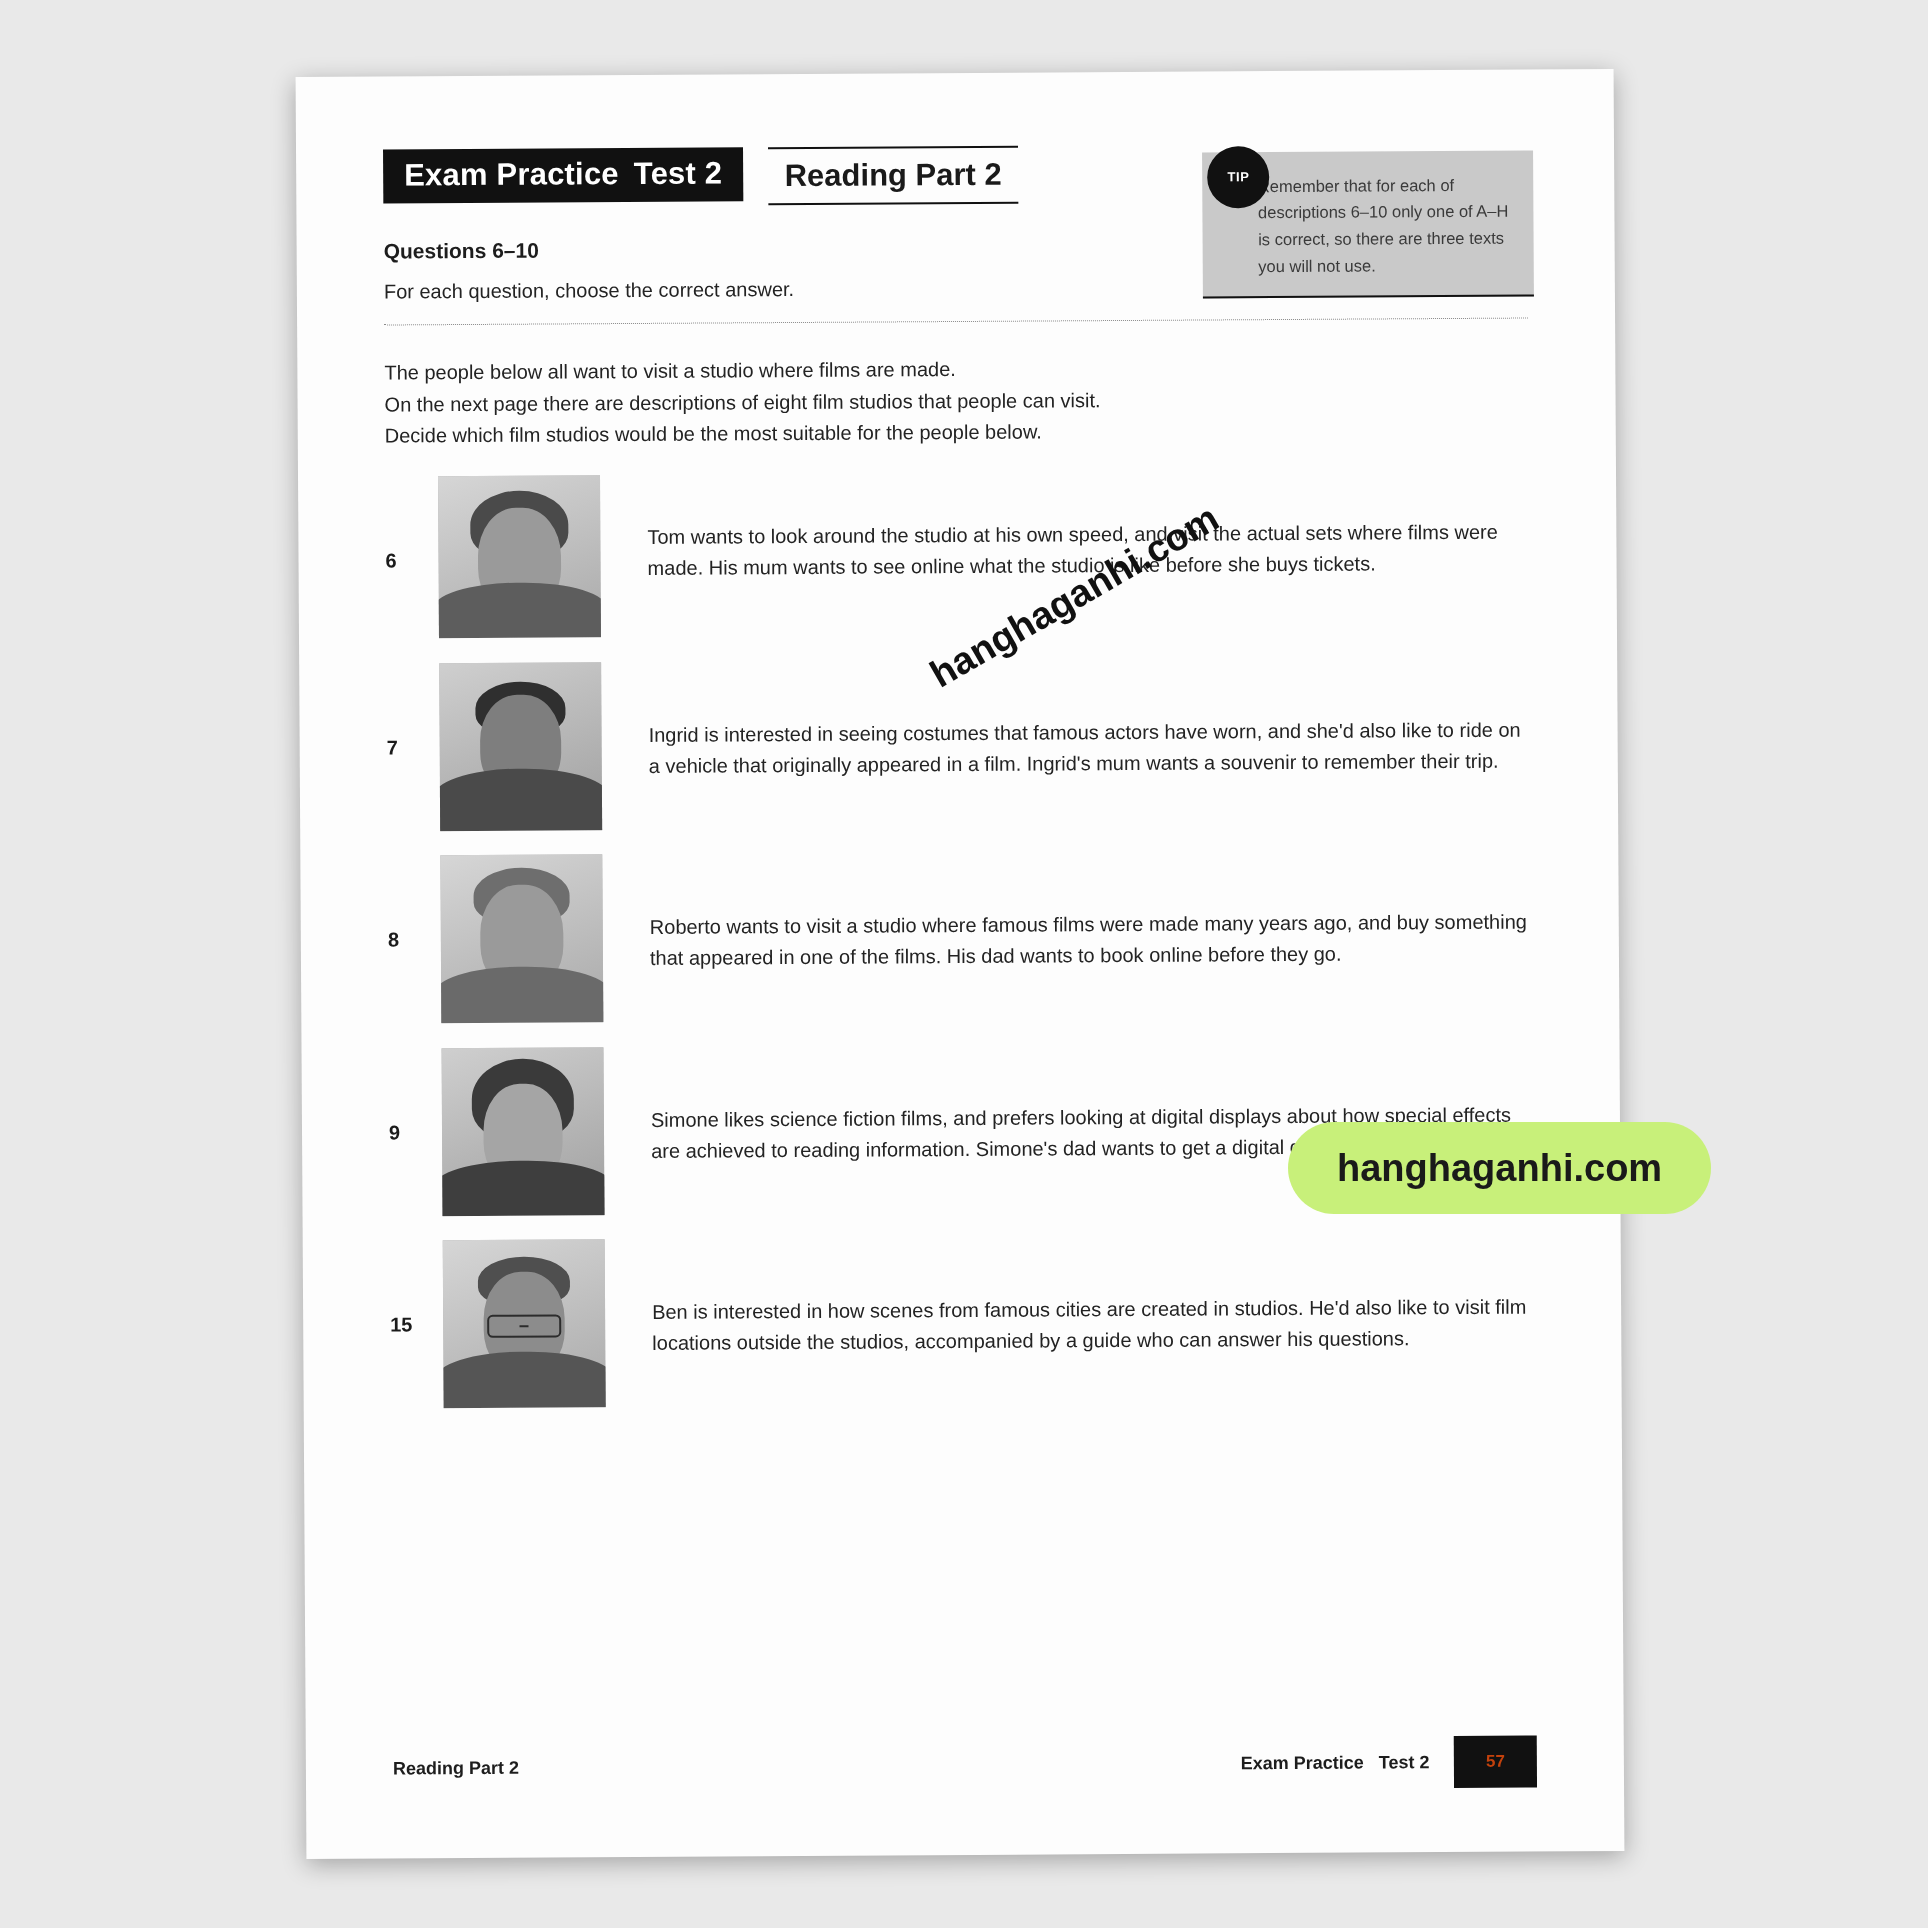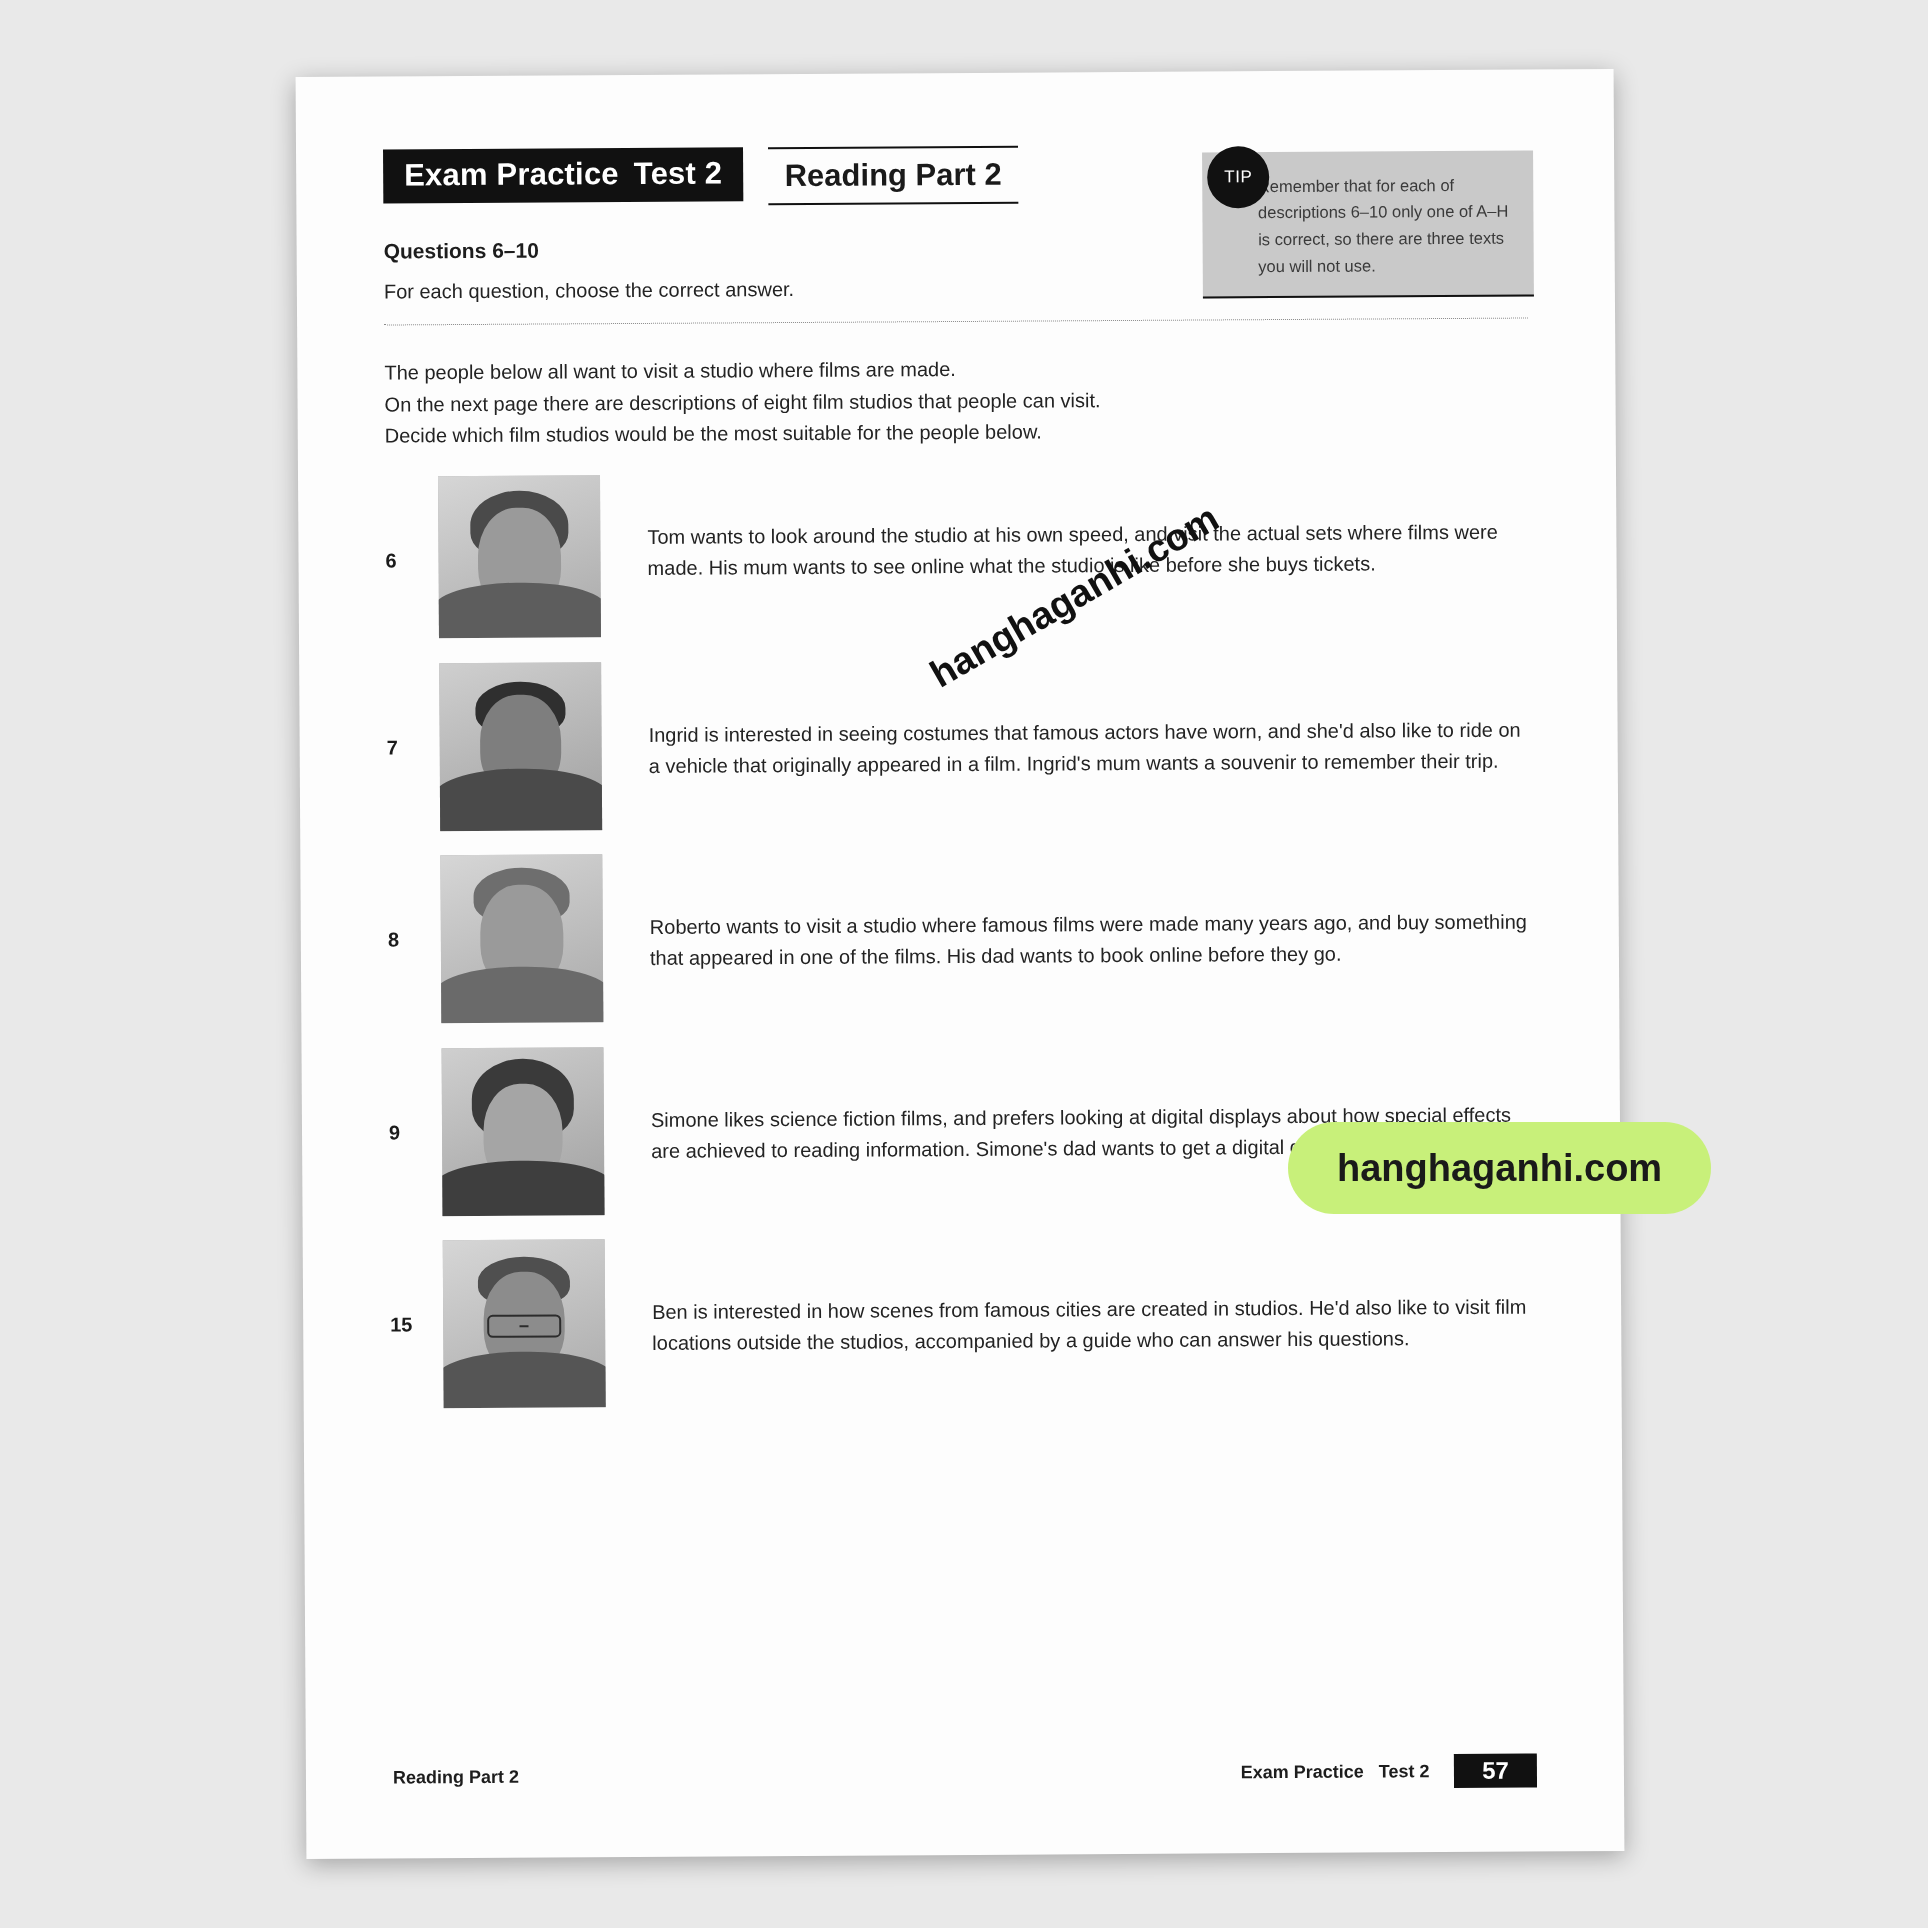--- a/index.html
+++ b/index.html
@@ -94,22 +94,22 @@
   }
   .tip-circle {
     position: absolute;
     left: 5.6px;
     top: -5.6px;
     width: 62px;
     height: 62px;
     border-radius: 50%;
     background: #111;
     color: #fff;
-    font-size: 17px;
-    font-weight: normal;
+    font-size: 13px;
+    font-weight: bold;
     display: flex;
     align-items: center;
     justify-content: center;
     letter-spacing: 0.6px;
   }
 
   
   .q-head {
     margin-top: 32px;
     font-size: 21px;
@@ -230,24 +230,24 @@
     font-weight: bold;
     color: #1d1d1d;
   }
   .footer-right {
     display: flex;
     align-items: center;
     gap: 24.5px;
   }
   .page-num {
     background: #111;
-    color: #ffffff;
-    font-size: 24px;
-    font-weight: bold;
-    padding: 3px 21px;
+    color: #c2410c;
+    font-size: 17px;
+    font-weight: bold;
+    padding: 16px 21px;
     min-width: 41px;
     text-align: center;
   }
 
   
   .wm-diagonal {
     position: absolute;
     left: 923px;
     top: 659px;
     font-size: 38px;

